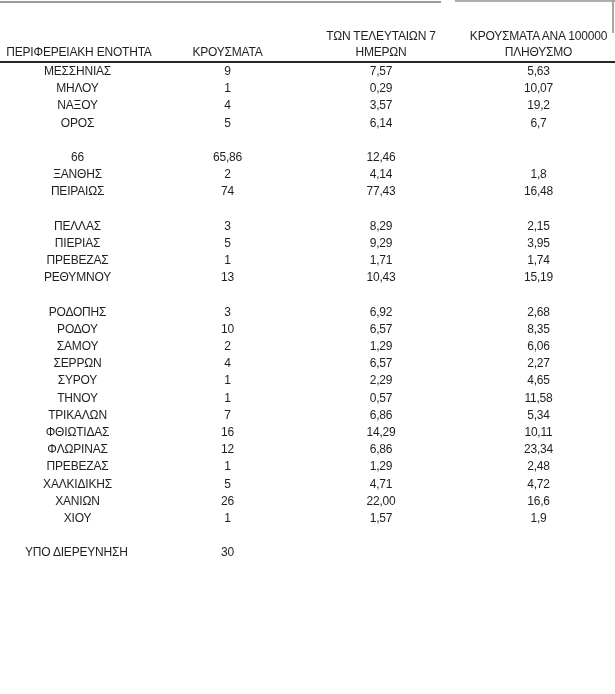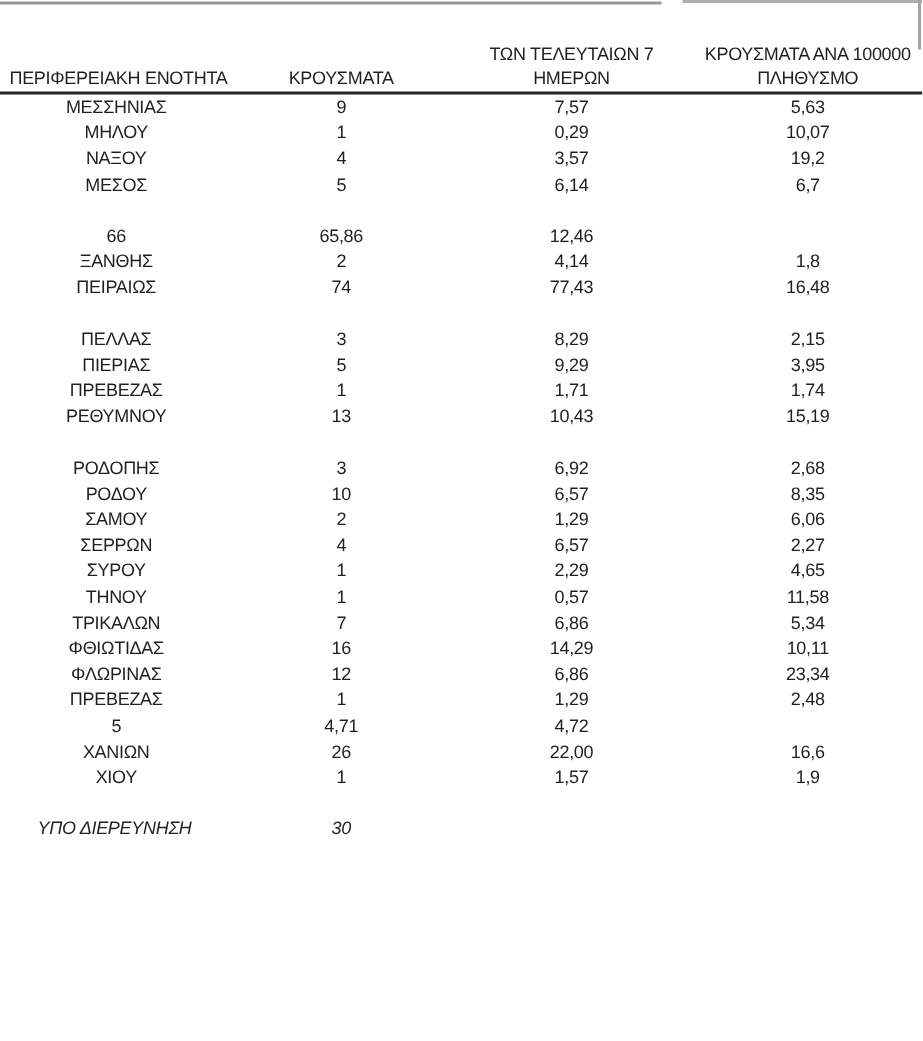--- a/index.html
+++ b/index.html
@@ -45,21 +45,21 @@
   .tbody {
     position: absolute; left: 0; top: 63px; width: 615px;
   }
   .trow {
     display: grid;
     grid-template-columns: 155px 145px 162px 153px;
     height: 17.2px;
     line-height: 17.2px;
   }
   .tcell { text-align: center; white-space: nowrap; overflow: hidden; }
-  .trow.italic { font-style: italic; }
+  .trow.italic { }
   .trow.italic .tcell.region { text-align: left; padding-left: 25px; }
 </style>
 </head>
 <body>
 
 <div class="page">
 
   <div class="top-border-left"></div>
   <div class="top-border-right"></div>
   <div class="right-edge-line"></div>
@@ -92,21 +92,21 @@
         <div class="tcell ">0,29</div>
         <div class="tcell ">10,07</div>
       </div>
       <div class="trow">
         <div class="tcell region">ΝΑΞΟΥ</div>
         <div class="tcell ">4</div>
         <div class="tcell ">3,57</div>
         <div class="tcell ">19,2</div>
       </div>
       <div class="trow">
-        <div class="tcell region">ΜΕΣΟΣ</div>
+        <div class="tcell region">ΟΡΟΣ</div>
         <div class="tcell ">5</div>
         <div class="tcell ">6,14</div>
         <div class="tcell ">6,7</div>
       </div>
       <div class="trow"></div>
       <div class="trow">
         <div class="tcell ">66</div>
         <div class="tcell ">65,86</div>
         <div class="tcell ">12,46</div>
       </div>
@@ -202,20 +202,21 @@
         <div class="tcell ">6,86</div>
         <div class="tcell ">23,34</div>
       </div>
       <div class="trow">
         <div class="tcell region">ΠΡΕΒΕΖΑΣ</div>
         <div class="tcell ">1</div>
         <div class="tcell ">1,29</div>
         <div class="tcell ">2,48</div>
       </div>
       <div class="trow">
+        <div class="tcell region">ΧΑΛΚΙΔΙΚΗΣ</div>
         <div class="tcell ">5</div>
         <div class="tcell ">4,71</div>
         <div class="tcell ">4,72</div>
       </div>
       <div class="trow">
         <div class="tcell region">ΧΑΝΙΩΝ</div>
         <div class="tcell ">26</div>
         <div class="tcell ">22,00</div>
         <div class="tcell ">16,6</div>
       </div>

